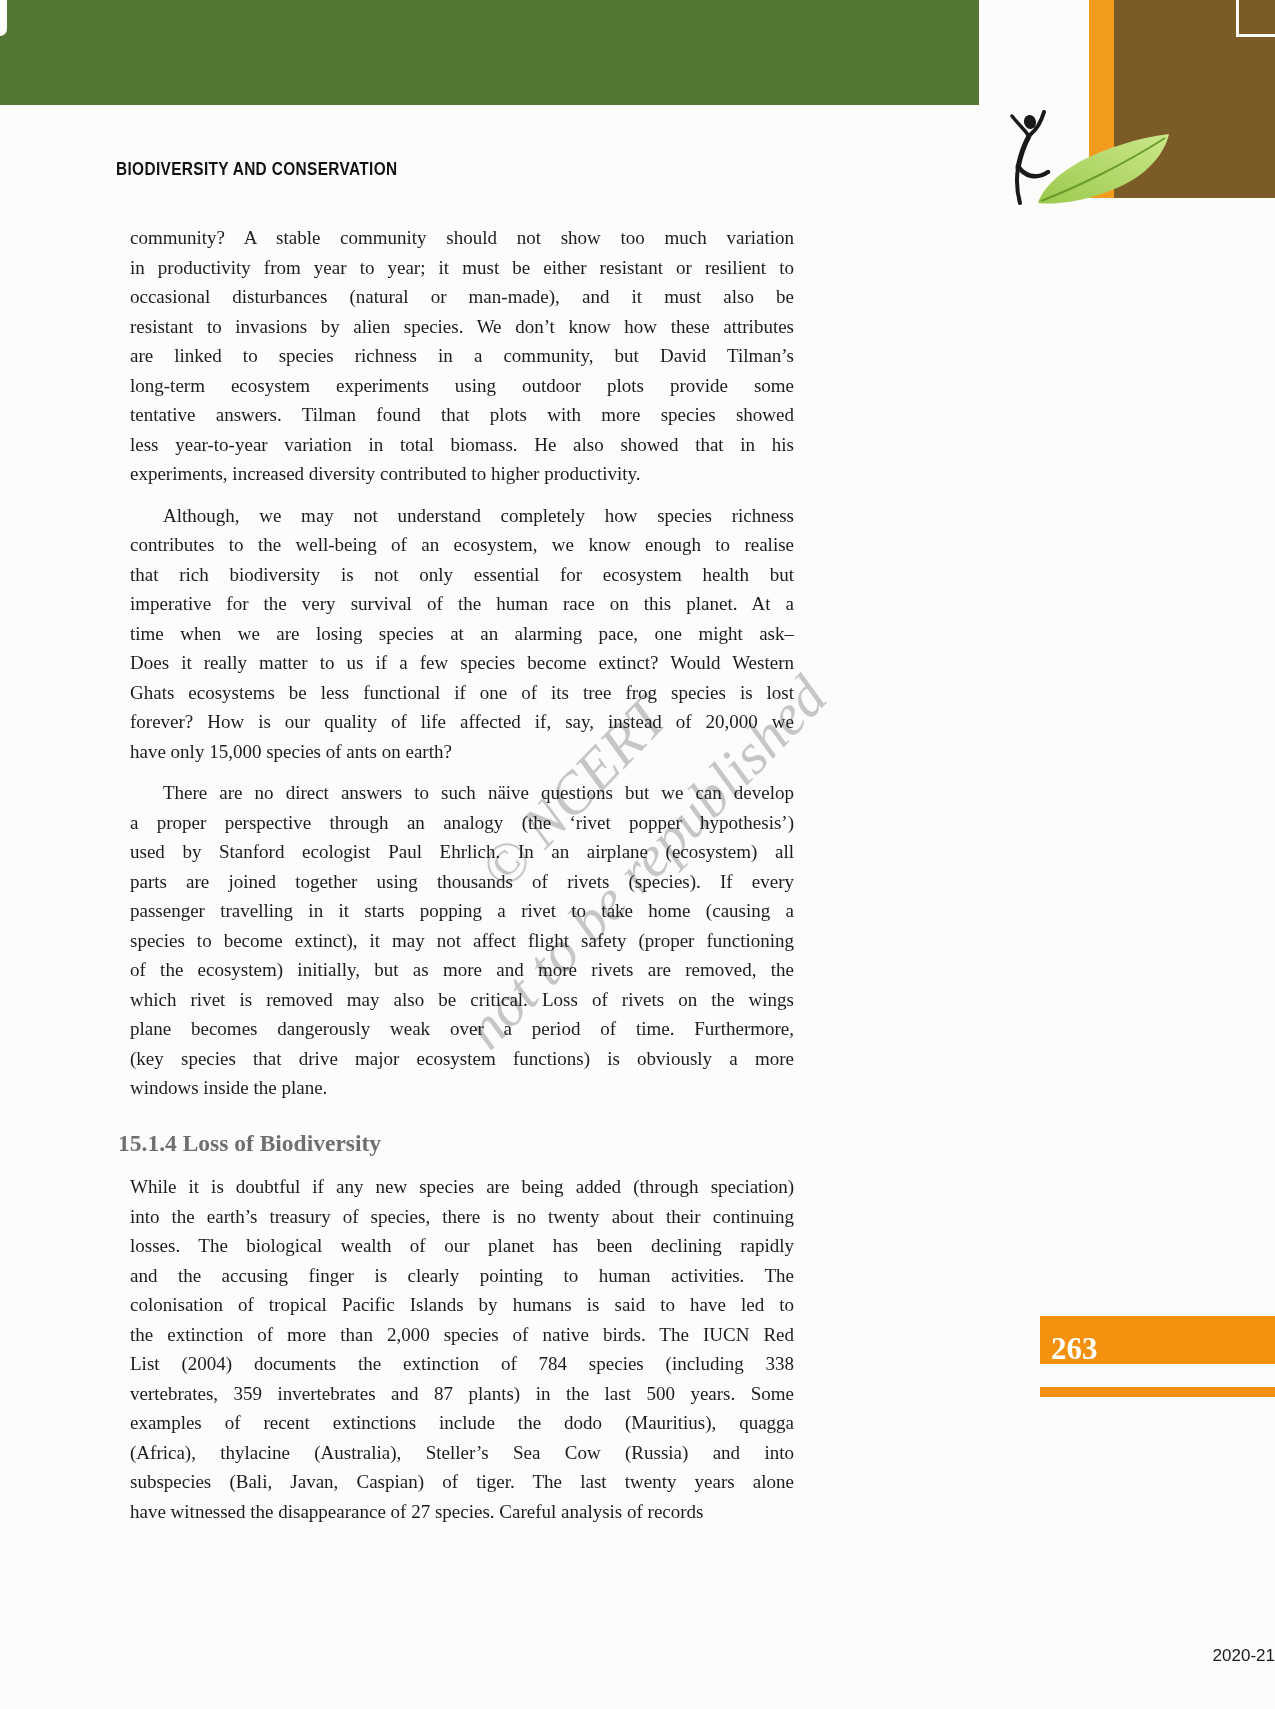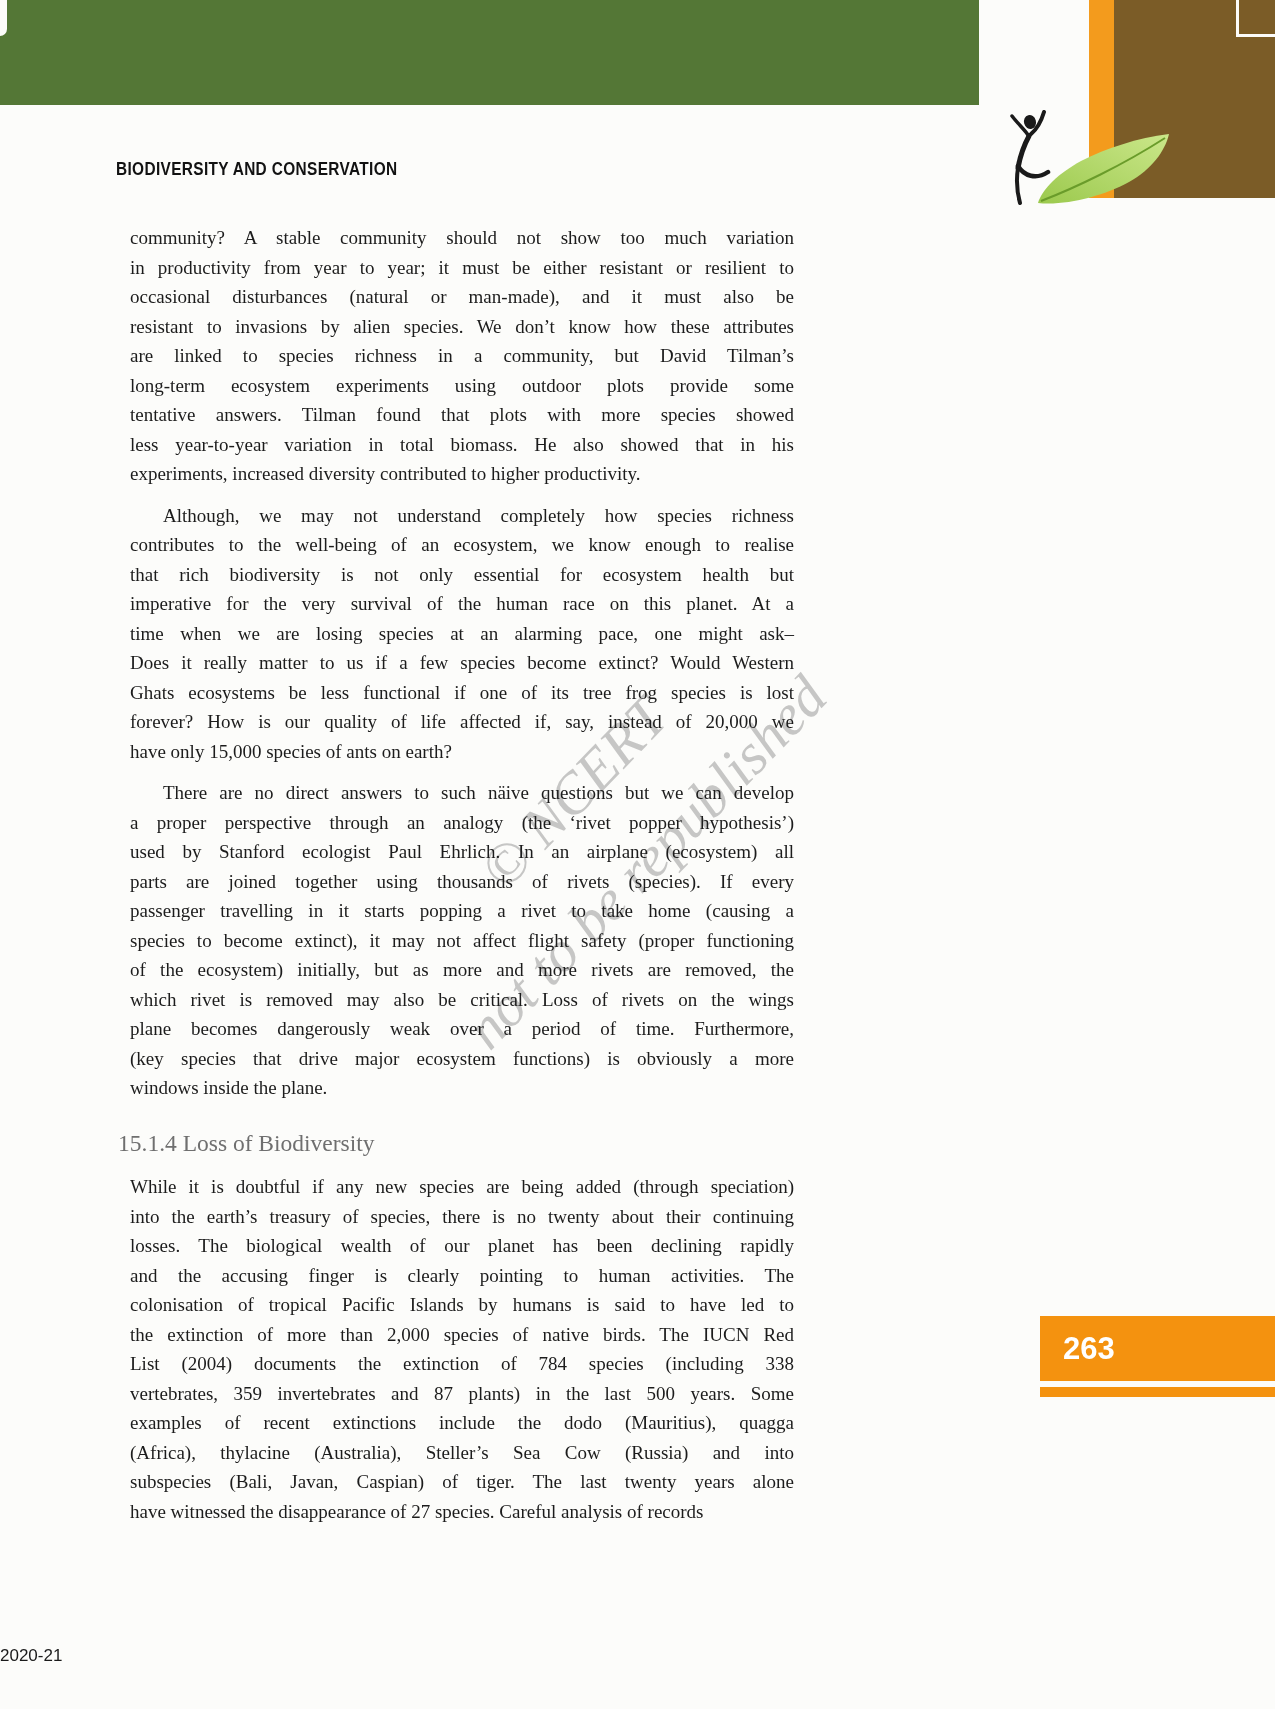--- a/index.html
+++ b/index.html
@@ -35,34 +35,34 @@
   
   .body-text{
     position:absolute;left:118px;top:211px;width:688px;
     font-size:19px;line-height:29.5px;color:#1c1c1c;
   }
   .para{margin:12px;}
   .tline{text-align:justify;text-align-last:justify;}
   .tline.lastline{text-align-last:left;}
   .tline.indent{text-indent:33px;}
   .section-heading{
-    font-size:23.5px;font-weight:400;color:#6f6f6f;
+    font-size:23.5px;font-weight:700;color:#6f6f6f;
     margin:26px 0 14px 0;font-family:"Liberation Serif",serif;
   }
   
   .page-box{
-    position:absolute;left:1040px;top:1316px;width:235px;height:65px;
+    position:absolute;left:1040px;top:1316px;width:235px;height:48px;
     background:var(--accent_orange);color:#ffffff;
-    font-family:Liberation Sans, sans-serif;font-weight:700;font-size:31px;
-    line-height:65px;padding-left:23px;box-sizing:border-box;
+    font-family:Liberation Serif, serif;font-weight:700;font-size:31px;
+    line-height:65px;padding-left:11px;box-sizing:border-box;
   }
   .page-strip{position:absolute;left:1040px;top:1387px;width:235px;height:10px;background:var(--accent_orange);}
   
   .footer-label{
-    position:absolute;left:0;top:1646px;width:1275px;text-align:left;
+    position:absolute;left:0;top:1646px;width:1275px;text-align:right;
     font-family:"Liberation Sans",sans-serif;font-size:17px;color:#1a1a1a;
   }
 </style>
 </head>
 <body>
 
 <div class="green-bar"></div>
 <div class="corner-notch"></div>
 <div class="orange-strip"></div>
 <div class="brown-block"></div>

